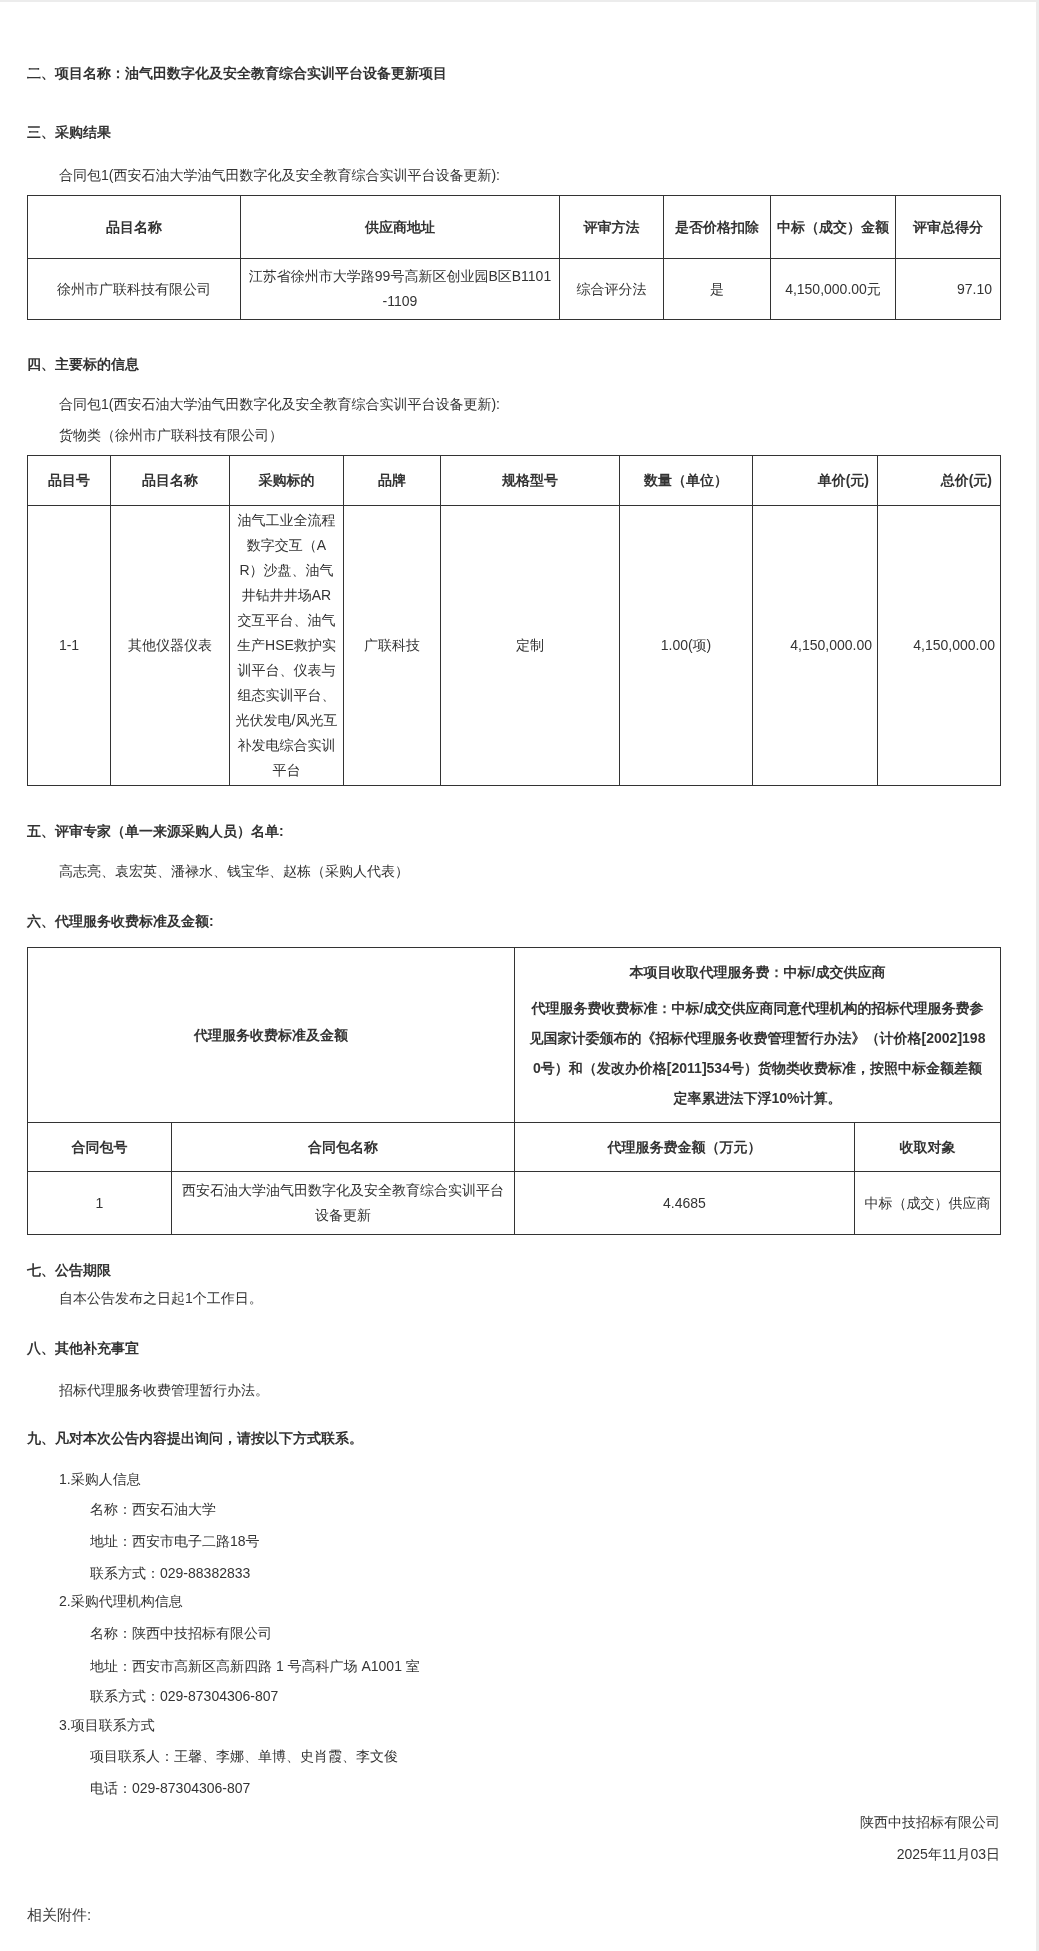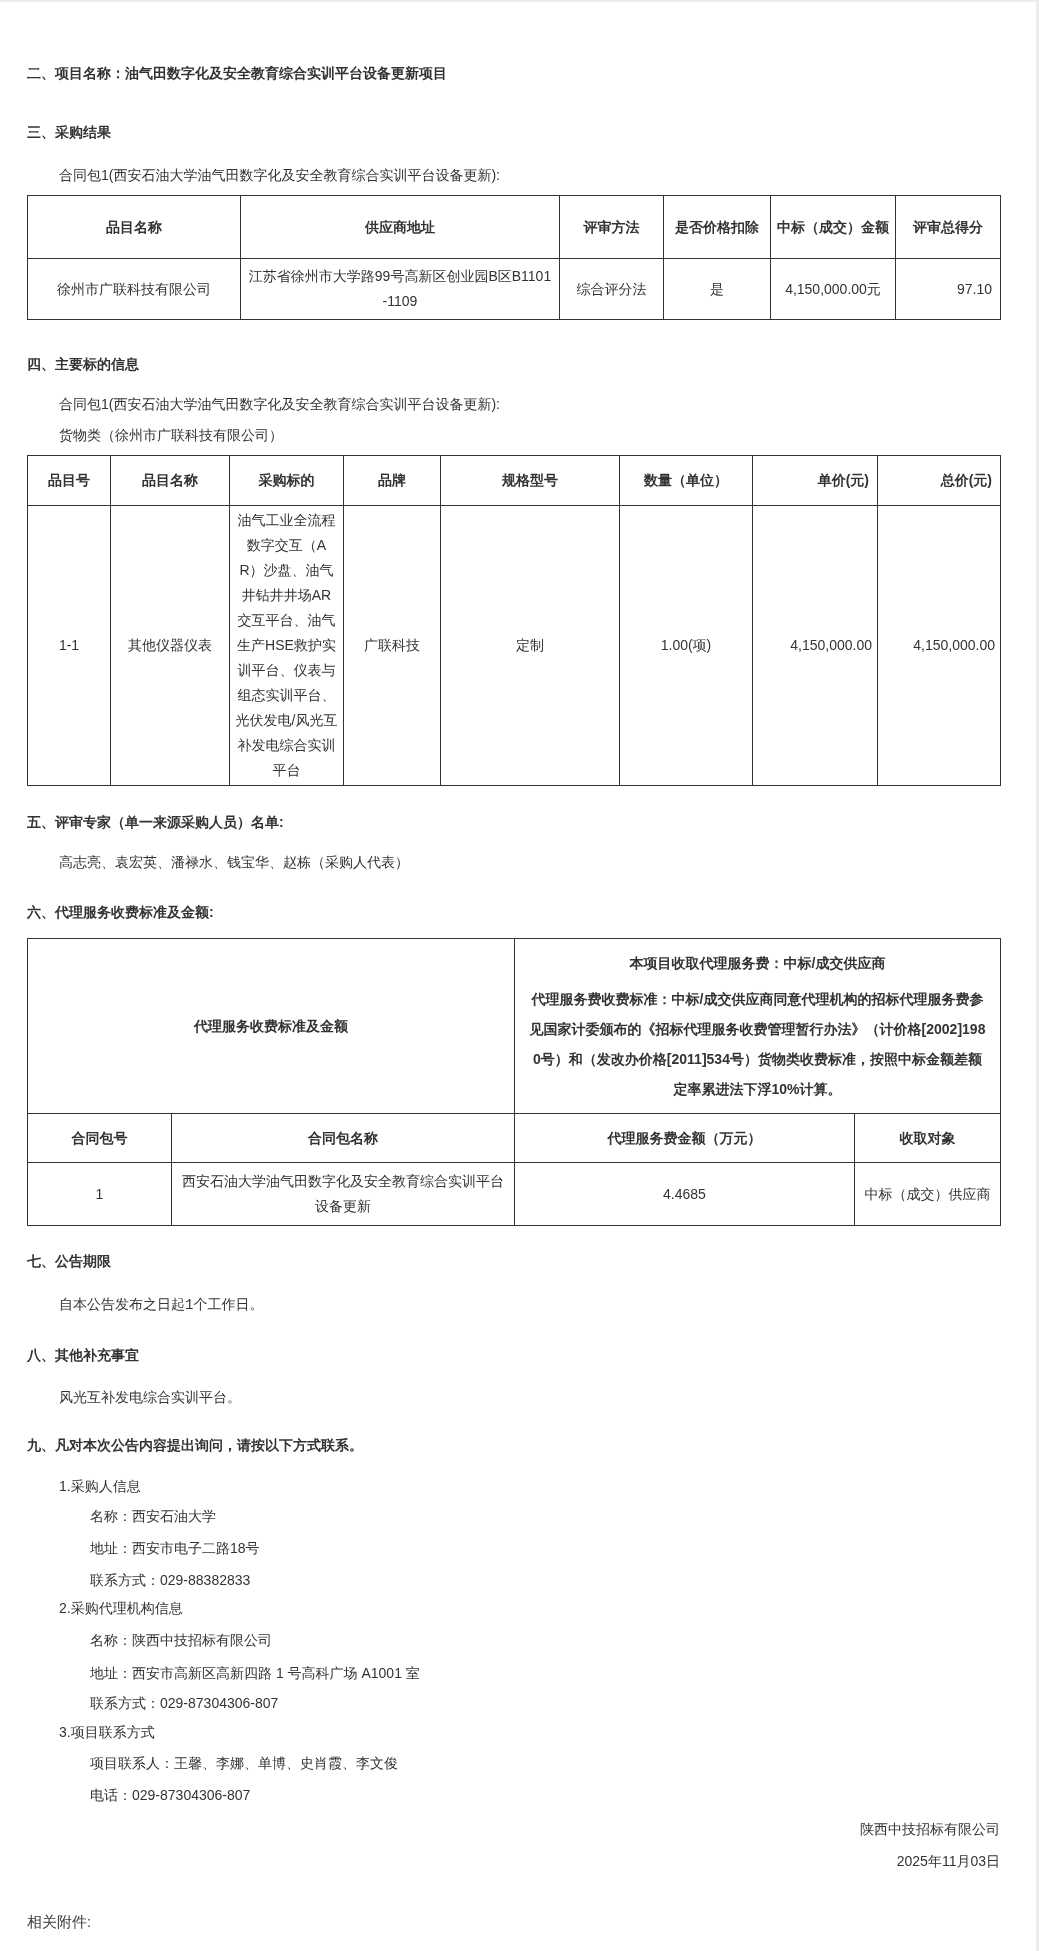--- a/index.html
+++ b/index.html
@@ -33,22 +33,22 @@
   #items-table th { height:45px; }
   #items-table td { padding:2px 5px; }
   
   #agency-table .merge-row td { height:170px; font-weight:700; }
   #agency-table .merge-row p { margin:6px; line-height:30px; text-align:center; }
   #agency-table th { height:44px; }
   #agency-table .data-row td { height:58px; }
 
   .mt42{margin-top:42px;} .mt39{margin-top:39px;} .mt23{margin-top:23px;}
   .mt10{margin-top:10px;} .mt34{margin-top:34px;} .mt20{margin-top:20px;}
-  .mt11{margin-top:11px;} .mt35{margin-top:26px;} .mt30{margin-top:30px;}
-  .mt16{margin-top:16px;} .mt25{margin-top:25px;} .mt24{margin-top:24px;font-family:Liberation Mono, monospace;}
+  .mt11{margin-top:11px;} .mt35{margin-top:35px;} .mt30{margin-top:30px;}
+  .mt16{margin-top:16px;} .mt25{margin-top:25px;} .mt24{margin-top:8px;}
   .mt22{margin-top:22px;} .mt28{margin-top:28px;} .mt21{margin-top:21px;}
   .mt12{margin-top:12px;} .mt13{margin-top:13px;} .mt8{margin-top:8px;}
   .mt9{margin-top:9px;}   .mt14{margin-top:14px;}
   .mt40{margin-top:40px;}
 
   .right-text { text-align:right; }
   .attach-label { font-size:15px; line-height:22px; color:#3a3a3a; }
 </style>
 </head>
 <body>
@@ -166,21 +166,21 @@
       <td>4.4685</td>
       <td>中标（成交）供应商</td>
     </tr>
   </tbody>
     </table>
 
   <div class="line sec-title mt25">七、公告期限</div>
   <div class="line ind1 mt24">自本公告发布之日起1个工作日。</div>
 
   <div class="line sec-title mt30">八、其他补充事宜</div>
-  <div class="line ind1 mt22">风光互补发电综合实训平台。</div>
+  <div class="line ind1 mt22">招标代理服务收费管理暂行办法。</div>
 
   <div class="line sec-title mt28">九、凡对本次公告内容提出询问，请按以下方式联系。</div>
 
   <div class="line ind1 mt21">1.采购人信息</div>
   <div class="line ind2 mt10">名称：西安石油大学</div>
   <div class="line ind2 mt12">地址：西安市电子二路18号</div>
   <div class="line ind2 mt12">联系方式：029-88382833</div>
 
   <div class="line ind1 mt8">2.采购代理机构信息</div>
   <div class="line ind2 mt12">名称：陕西中技招标有限公司</div>

